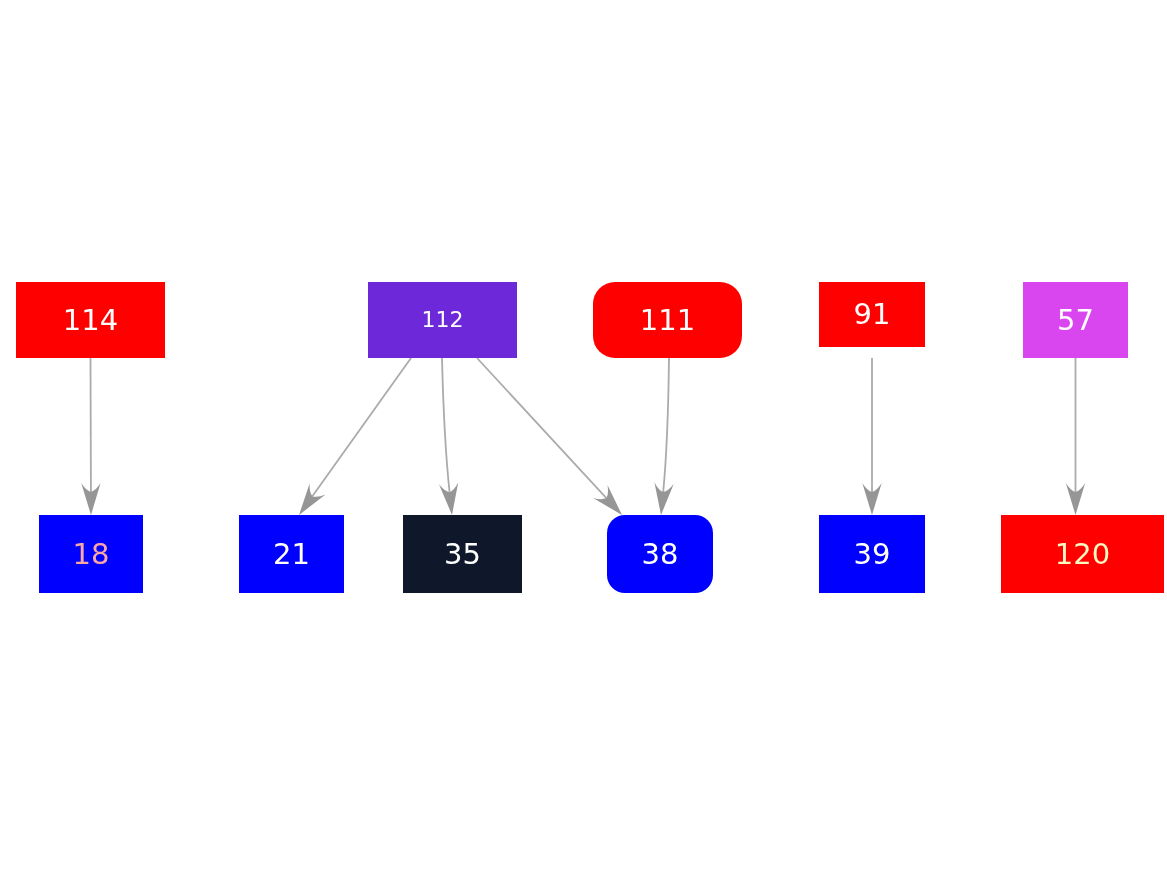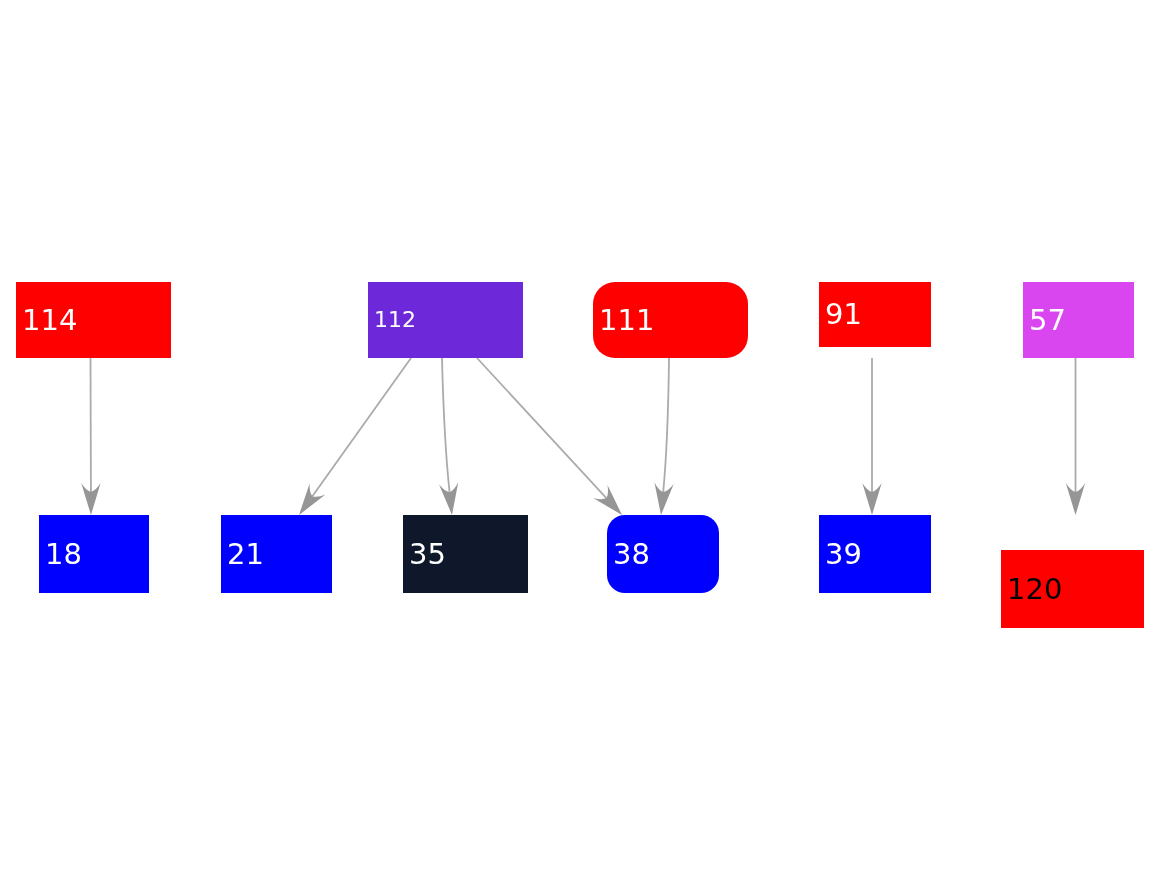--- a/index.html
+++ b/index.html
@@ -14,26 +14,25 @@
   #edge-layer {
     position: absolute;
     left: 0; top: 0;
     width: 1167px;
     height: 875px;
   }
   .node {
     position: absolute;
     display: flex;
     align-items: center;
-    justify-content: flex-start;
+    justify-content: center;
     color: #ffffff;
     font-size: 29px;
     line-height: 1;
     user-select: none;
-    padding-left: 6px;
   }
 </style>
 </head>
 <body>
 
 <div id="stage">
   <svg id="edge-layer" xmlns="http://www.w3.org/2000/svg" viewBox="0 0 1167 875">
       <defs>
         <marker id="ah" viewBox="0 0 32 21" markerWidth="32" markerHeight="21" refX="9" refY="10.5" orient="auto" markerUnits="userSpaceOnUse">
           <path d="M32,10.5 L0,0.8 Q7.5,5.5 9,10.5 Q7.5,15.5 0,20.2 Z" fill="#969696"></path>
@@ -56,31 +55,31 @@
     </div>
     <div class="node" style="left: 593px; top: 282px; width: 149px; height: 76px; background: rgb(255, 0, 0); color: rgb(255, 255, 255); font-size: 29px; border-radius: 22px;">
       <span>111</span>
     </div>
     <div class="node" style="left: 819px; top: 282px; width: 106px; height: 65px; background: rgb(255, 0, 0); color: rgb(255, 255, 255); font-size: 29px;">
       <span>91</span>
     </div>
     <div class="node" style="left: 1023px; top: 282px; width: 105px; height: 76px; background: #d946ef; color: rgb(255, 255, 255); font-size: 29px;">
       <span>57</span>
     </div>
-    <div class="node" style="left: 39px; top: 515px; width: 104px; height: 78px; background: rgb(0, 0, 255); color: #ffffff; font-size: 29px;">
+    <div class="node" style="left: 39px; top: 515px; width: 104px; height: 78px; background: rgb(0, 0, 255); color: #fca5a5; font-size: 29px;">
       <span>18</span>
     </div>
-    <div class="node" style="left: 221px; top: 515px; width: 105px; height: 78px; background: rgb(0, 0, 255); color: rgb(255, 255, 255); font-size: 29px;">
+    <div class="node" style="left: 239px; top: 515px; width: 105px; height: 78px; background: rgb(0, 0, 255); color: rgb(255, 255, 255); font-size: 29px;">
       <span>21</span>
     </div>
     <div class="node" style="left: 403px; top: 515px; width: 119px; height: 78px; background: #0f172a; color: rgb(255, 255, 255); font-size: 29px;">
       <span>35</span>
     </div>
     <div class="node" style="left: 607px; top: 515px; width: 106px; height: 78px; background: rgb(0, 0, 255); color: rgb(255, 255, 255); font-size: 29px; border-radius: 18px;">
       <span>38</span>
     </div>
     <div class="node" style="left: 819px; top: 515px; width: 106px; height: 78px; background: rgb(0, 0, 255); color: rgb(255, 255, 255); font-size: 29px;">
       <span>39</span>
     </div>
-    <div class="node" style="left: 1001px; top: 515px; width: 137px; height: 78px; background: rgb(255, 0, 0); color: #000000; font-size: 29px; margin-top: 35px;">
+    <div class="node" style="left: 1001px; top: 515px; width: 163px; height: 78px; background: rgb(255, 0, 0); color: #fef9c3; font-size: 29px;">
       <span>120</span>
     </div>
   </div>
 
 </body></html>

